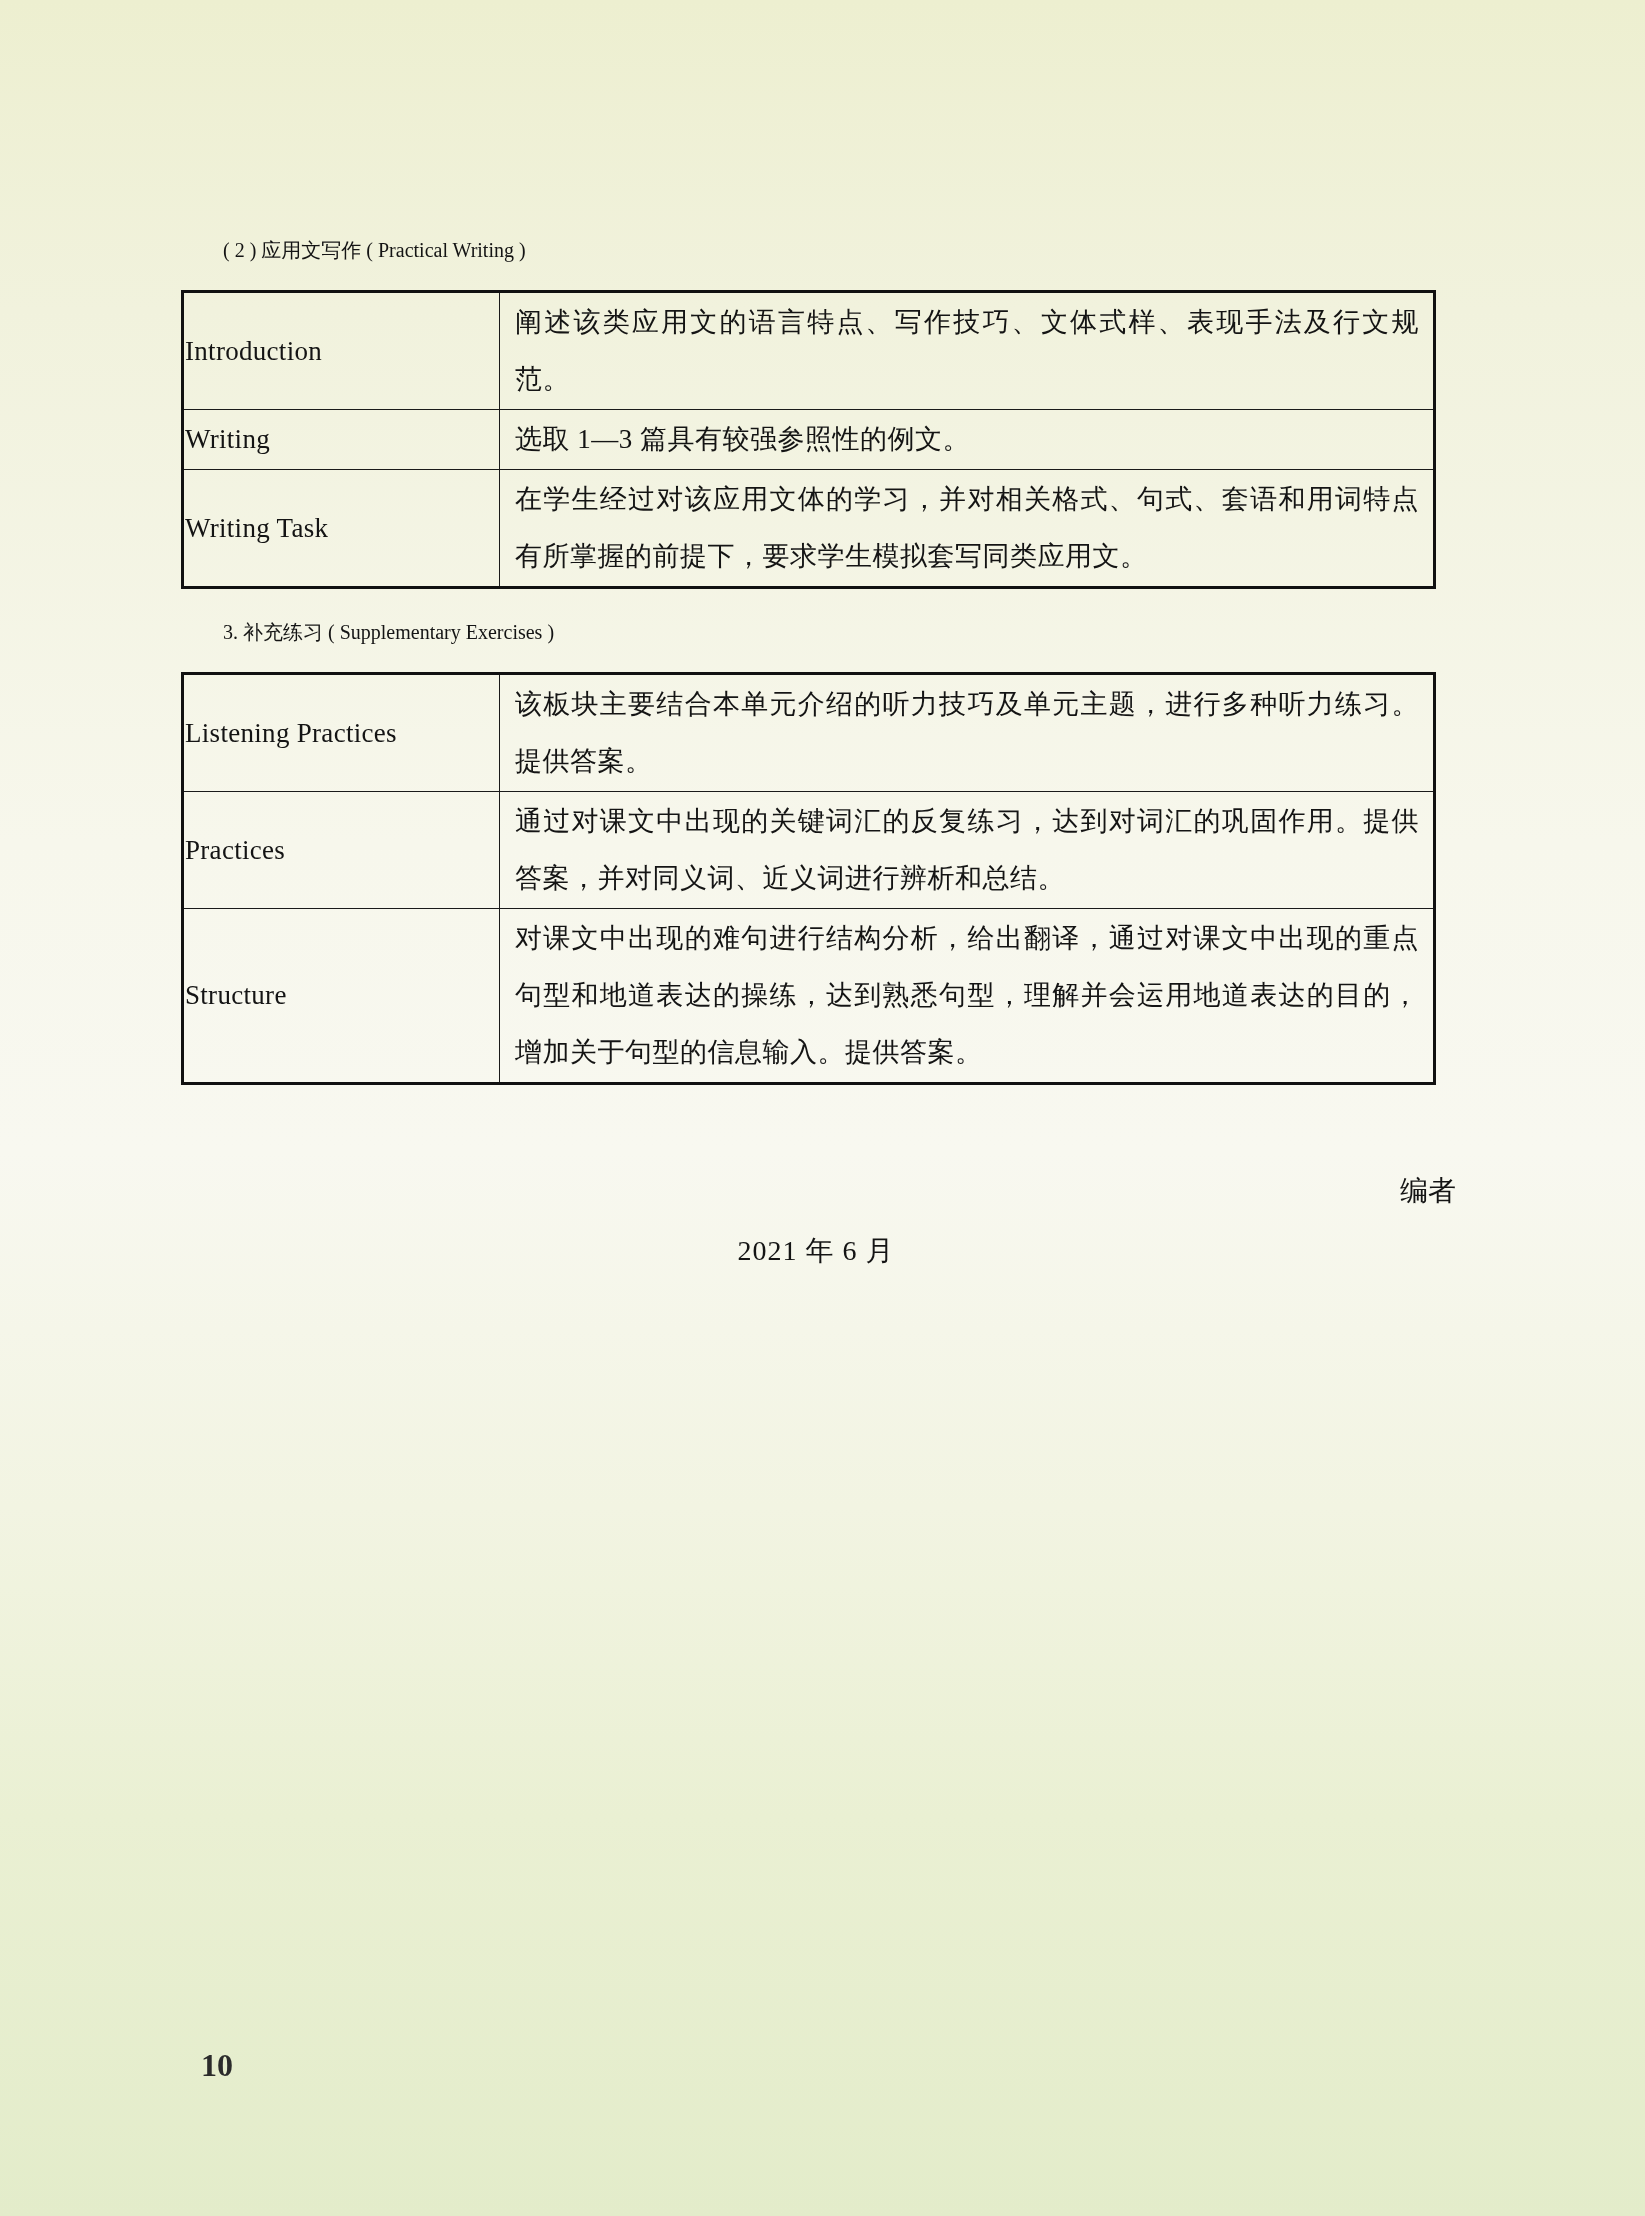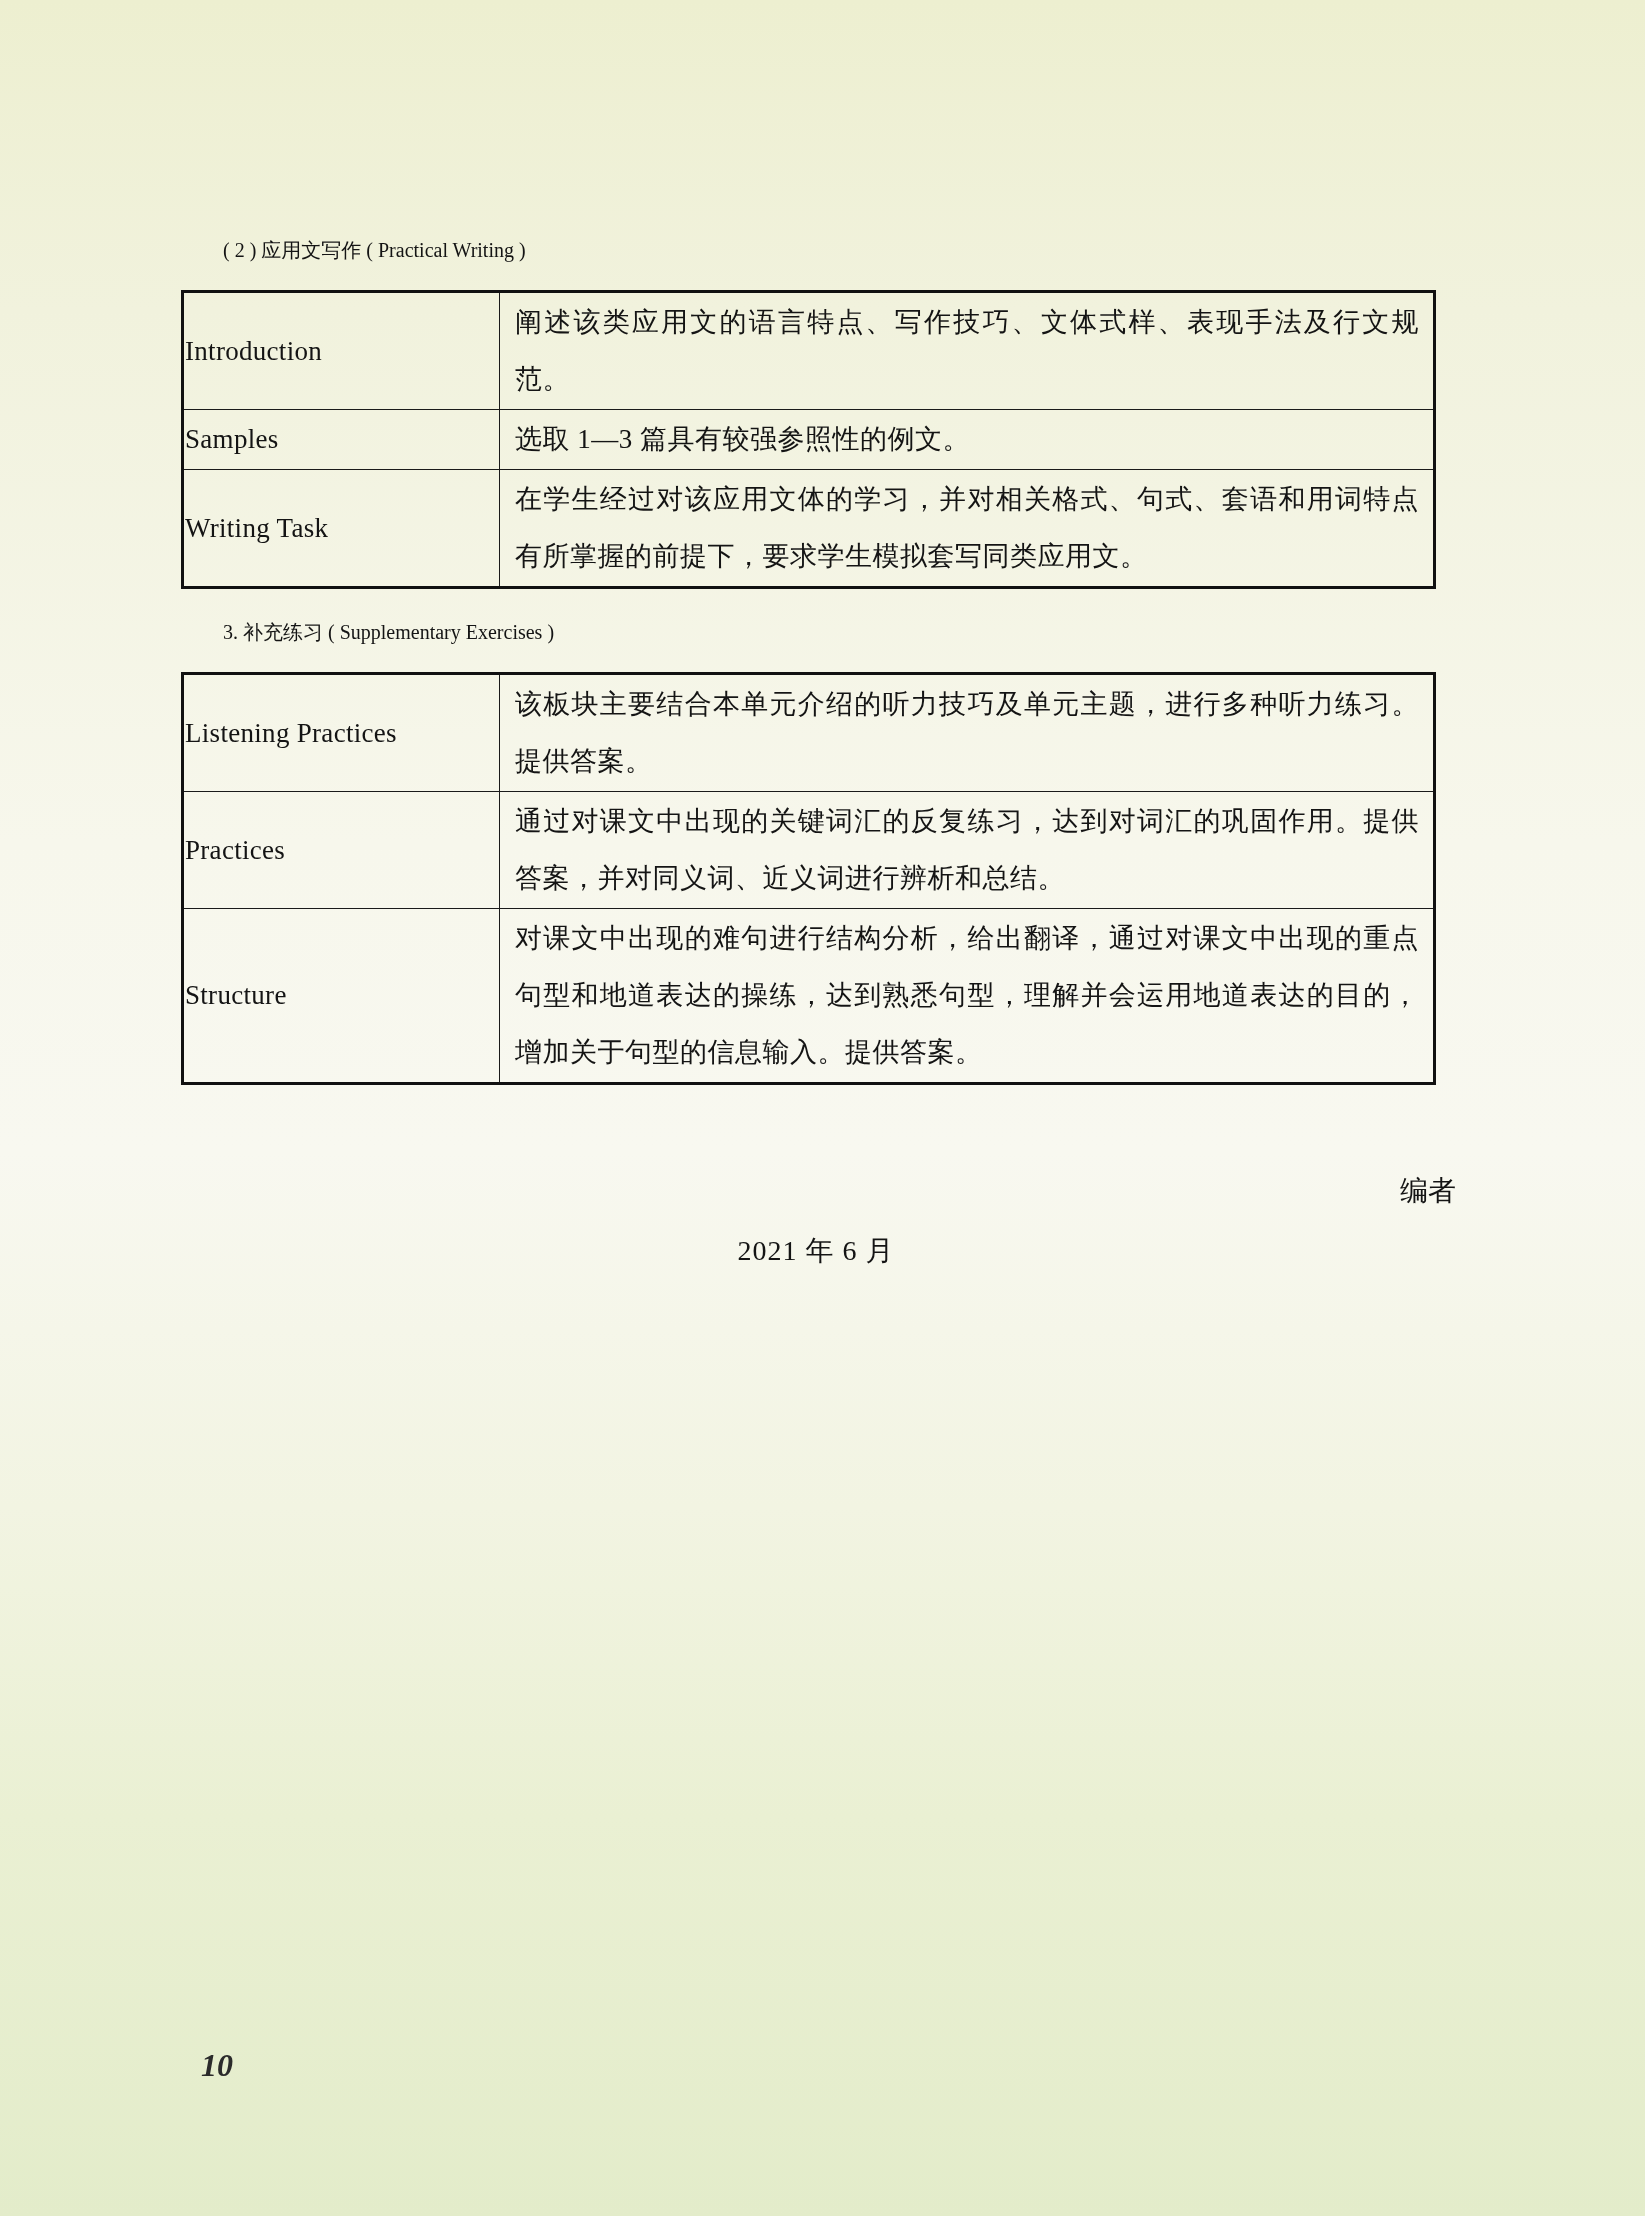--- a/index.html
+++ b/index.html
@@ -80,40 +80,39 @@
     padding-right: 5px;
     letter-spacing: 1px;
     text-align: center;
   }
   .page-number {
     position: absolute;
     left: 201px;
     top: 2047px;
     font-size: 32px;
     font-weight: bold;
-    font-style: italic;
     color: #2b2b2b;
   }
 </style>
 </head>
 <body>
 
 <div class="content">
 
   <h3 class="heading">( 2 )  应用文写作 ( Practical Writing )</h3>
 
 
   <table class="info-table">
     <tbody>
       <tr>
         <td class="label-cell">Introduction</td>
         <td class="desc-cell">阐述该类应用文的语言特点、写作技巧、文体式样、表现手法及行文规范。</td>
       </tr>
       <tr>
-        <td class="label-cell">Samples</td>
+        <td class="label-cell">Writing</td>
         <td class="desc-cell">选取 1—3 篇具有较强参照性的例文。</td>
       </tr>
       <tr>
         <td class="label-cell">Writing Task</td>
         <td class="desc-cell">在学生经过对该应用文体的学习，并对相关格式、句式、套语和用词特点有所掌握的前提下，要求学生模拟套写同类应用文。</td>
       </tr>
     </tbody>
   </table>
 
   <h3 class="heading">3. 补充练习 ( Supplementary Exercises )</h3>

